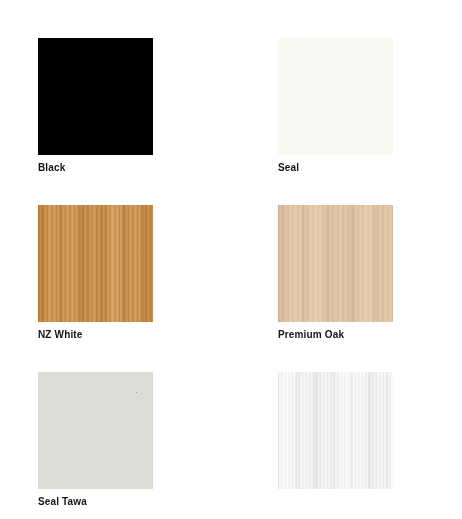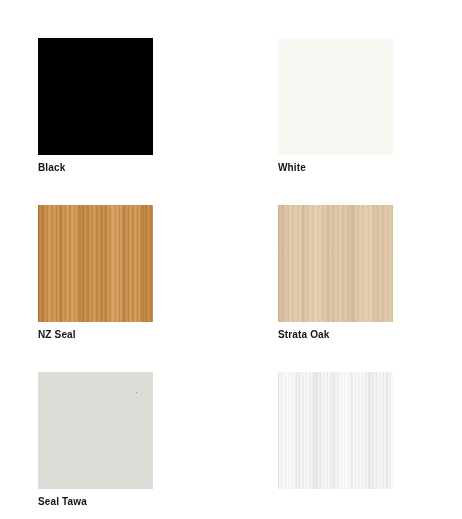--- a/index.html
+++ b/index.html
@@ -155,35 +155,35 @@
 
   <div class="swatch-row">
 
     <div class="swatch-cell">
       <span class="swatch-chip surf-solid" style="--base:#010101;"></span>
       <div class="swatch-label">Black</div>
     </div>
 
     <div class="swatch-cell">
       <span class="swatch-chip surf-solid" style="--base:#f7faf2;"></span>
-      <div class="swatch-label">White</div>
+      <div class="swatch-label">Seal</div>
     </div>
 
   </div>
 
   <div class="swatch-row">
 
     <div class="swatch-cell">
       <span class="swatch-chip surf-wood-warm" style="--base:#c6883f;"></span>
-      <div class="swatch-label">NZ Seal</div>
+      <div class="swatch-label">NZ White</div>
     </div>
 
     <div class="swatch-cell">
       <span class="swatch-chip surf-wood-pale" style="--base:#ddc2a2;"></span>
-      <div class="swatch-label">Strata Oak</div>
+      <div class="swatch-label">Premium Oak</div>
     </div>
 
   </div>
 
   <div class="swatch-row">
 
     <div class="swatch-cell">
       <span class="swatch-chip surf-solid" style="--base:#dcdcd7;">
         <span class="fleck"></span>
       </span>

